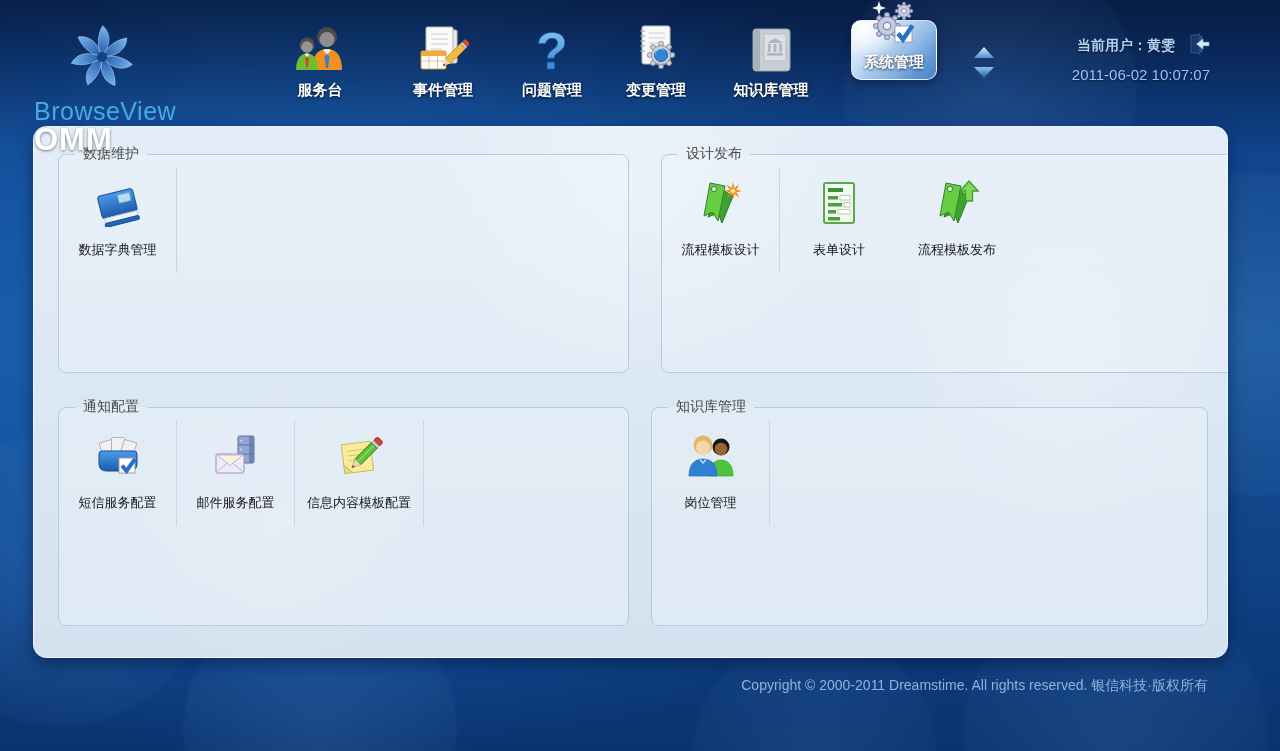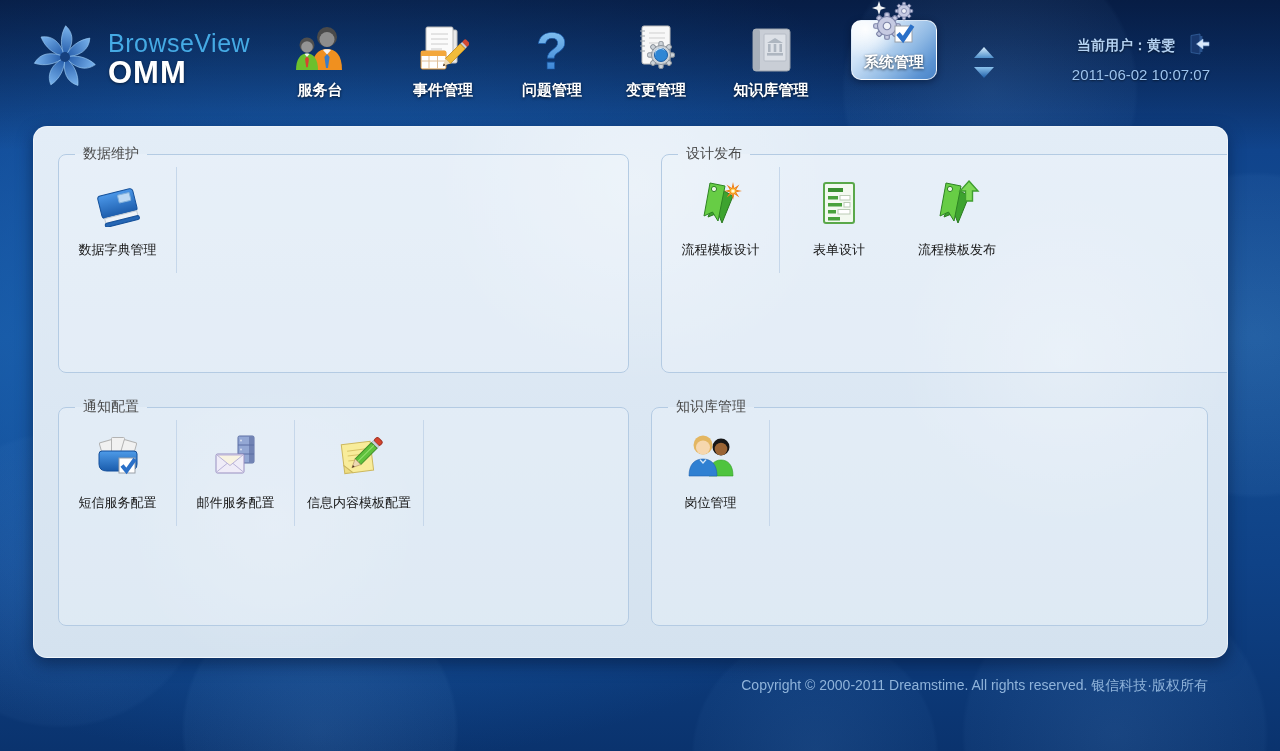--- a/index.html
+++ b/index.html
@@ -14,21 +14,21 @@
   .bokeh { position:absolute; border-radius:50%; z-index:0; pointer-events:none; }
   .b1 { left:840px; top:-60px; width:300px; height:300px; background:radial-gradient(circle, rgba(130,190,250,0.13), rgba(130,190,250,0.04) 68%, transparent 70%); }
   .b2 { left:1090px; top:170px; width:330px; height:330px; background:radial-gradient(circle, rgba(130,190,250,0.14), rgba(130,190,250,0.05) 68%, transparent 70%); }
   .b3 { left:-90px; top:430px; width:300px; height:300px; background:radial-gradient(circle, rgba(120,180,245,0.12), rgba(120,180,245,0.04) 68%, transparent 70%); }
   .b4 { left:180px; top:590px; width:280px; height:280px; background:radial-gradient(circle, rgba(130,190,250,0.13), rgba(130,190,250,0.05) 68%, transparent 70%); }
   .b5 { left:690px; top:630px; width:250px; height:250px; background:radial-gradient(circle, rgba(110,175,240,0.12), rgba(110,175,240,0.04) 68%, transparent 70%); }
   .b6 { left:960px; top:580px; width:310px; height:310px; background:radial-gradient(circle, rgba(130,190,250,0.12), rgba(130,190,250,0.04) 68%, transparent 70%); }
 
   
   .header { position:absolute; left:0; top:0; width:1280px; height:120px; z-index:3; }
-  .brand { position:absolute; left:28px; top:20px; display:flex; align-items:center; cursor:default; }
+  .brand { position:absolute; left:28px; top:20px; display:flex; align-items:center; cursor:default;flex-direction:column; }
   .brand-text { margin-left:6px; }
   .brand-title { font-size:25px; color:#45aae4; letter-spacing:0.5px; line-height:1.05; }
   .brand-sub { font-size:31px; color:#ffffff; font-weight:bold; letter-spacing:1px; line-height:1.0; text-shadow:0 1px 3px rgba(0,0,0,0.5); }
 
   .nav-item { position:absolute; top:14px; height:86px; display:flex; flex-direction:column;
     align-items:center; justify-content:flex-end; cursor:pointer; }
   .nav-icon { height:58px; display:flex; align-items:flex-end; justify-content:center; }
   .nav-label { margin-top:5px; font-size:15px; font-weight:bold; color:#ffffff; white-space:nowrap;
     text-shadow:0 1px 3px rgba(0,0,0,0.7); }
   .ni0 { left:268px; width:104px; }

